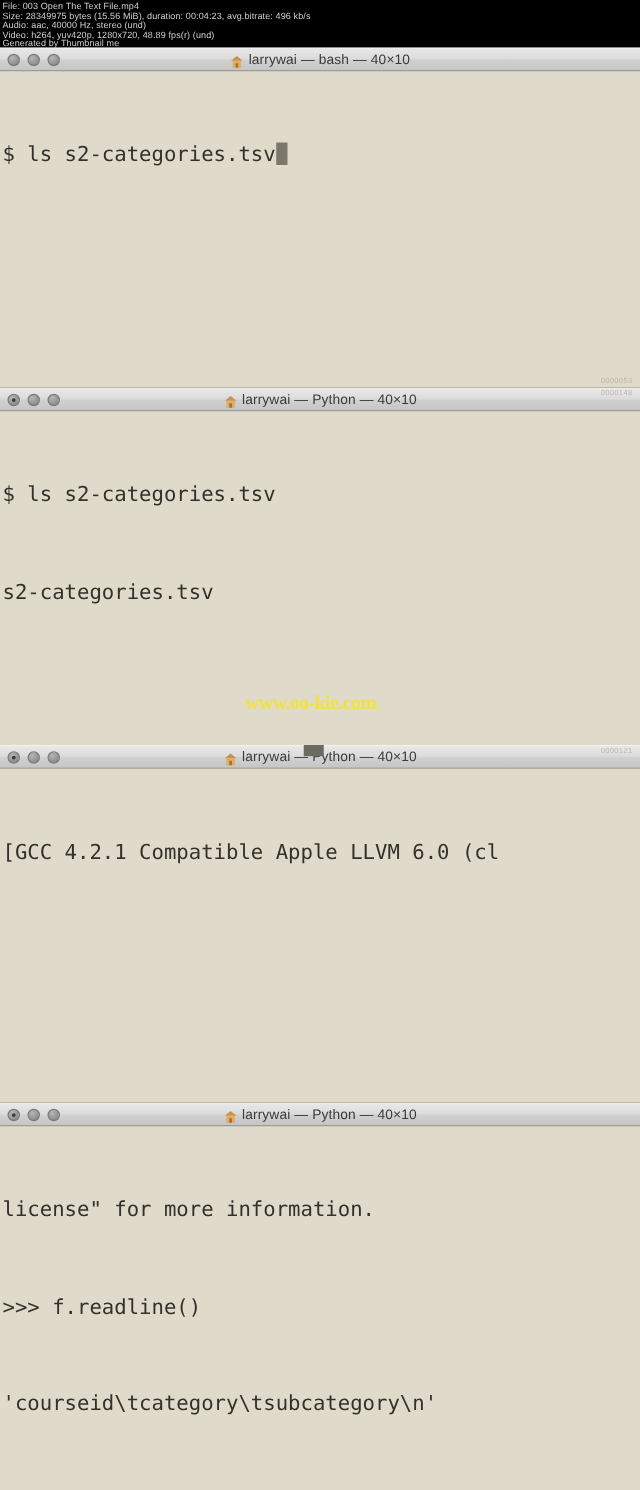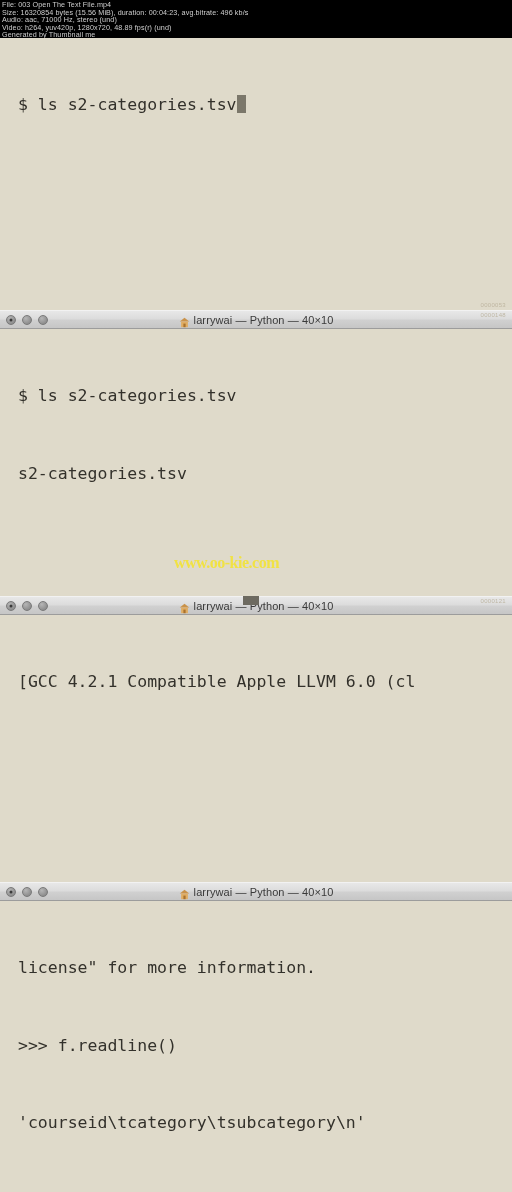--- a/index.html
+++ b/index.html
@@ -111,21 +111,20 @@
     font-family: "DejaVu Sans Mono", "Liberation Mono", monospace;
     font-size: 16.5px;
     line-height: 25.9px;
     letter-spacing: 0px;
     white-space: pre;
     overflow: hidden;
   }
   .term .line {
     white-space: pre;
     height: 25.9px;
-    margin-left: 16px;
   }
   .cursor {
     display: inline-block;
     width: 9px;
     height: 18px;
     background: #7b776a;
     vertical-align: -3px;
   }
 
   
@@ -155,27 +154,44 @@
     height: 9px;
     background: #6d6a60;
     pointer-events: none;
   }
 </style>
 </head>
 <body>
 
 <div class="video-info">
   <div>File: 003 Open The Text File.mp4</div>
-  <div>Size: 16320854 bytes (15.56 MiB), duration: 00:04:23, avg.bitrate: 496 kb/s</div>
-  <div>Audio: aac, 71000 Hz, stereo (und)</div>
+  <div>Size: 28349975 bytes (15.56 MiB), duration: 00:04:23, avg.bitrate: 496 kb/s</div>
+  <div>Audio: aac, 40000 Hz, stereo (und)</div>
   <div>Video: h264, yuv420p, 1280x720, 48.89 fps(r) (und)</div>
   <div>Generated by Thumbnail me</div>
 </div>
 
 <div class="win" id="win0" style="height:272px;">
+  <div class="titlebar">
+    <div class="lights">
+      <span class="light"></span>
+      <span class="light"></span>
+      <span class="light"></span>
+    </div>
+    <div class="title-center">
+      <span class="home-icon">
+        <svg width="11" height="11" viewBox="0 0 11 11">
+          <polygon points="5.5,0.8 10.2,4.6 0.8,4.6" fill="#c9924a"></polygon>
+          <rect x="2.1" y="4.6" width="6.8" height="5.6" fill="#e0ad63"></rect>
+          <rect x="4.4" y="6.6" width="2.2" height="3.6" fill="#a9722e"></rect>
+        </svg>
+      </span>
+      <span class="title-text">larrywai — bash — 40×10</span>
+    </div>
+  </div>
   <div class="term">
     <div class="line"><span>$ ls s2-categories.tsv</span><span class="cursor"></span></div>
   </div>
   <span class="wm-small" style="bottom:2px;">0000053</span>
 </div>
 
 <div class="win" id="win1" style="height:286px;">
   <div class="titlebar">
     <div class="lights">
       <span class="light hovered"></span>
@@ -197,21 +213,21 @@
     <div class="line">$ ls s2-categories.tsv</div>
     <div class="line">s2-categories.tsv</div>
     
     
     
     
     
     
     
   </div>
-  <span class="wm-yellow" style="left:174px; top:244px;">www.oo-kie.com</span>
+  <span class="wm-yellow" style="left:196px; top:244px;">www.oo-kie.com</span>
   <span class="wm-small" style="top:2px;">0000148</span>
 </div>
 
 <div class="win" id="win2" style="height:286px;">
   <div class="titlebar">
     <div class="lights">
       <span class="light hovered"></span>
       <span class="light"></span>
       <span class="light"></span>
     </div>

